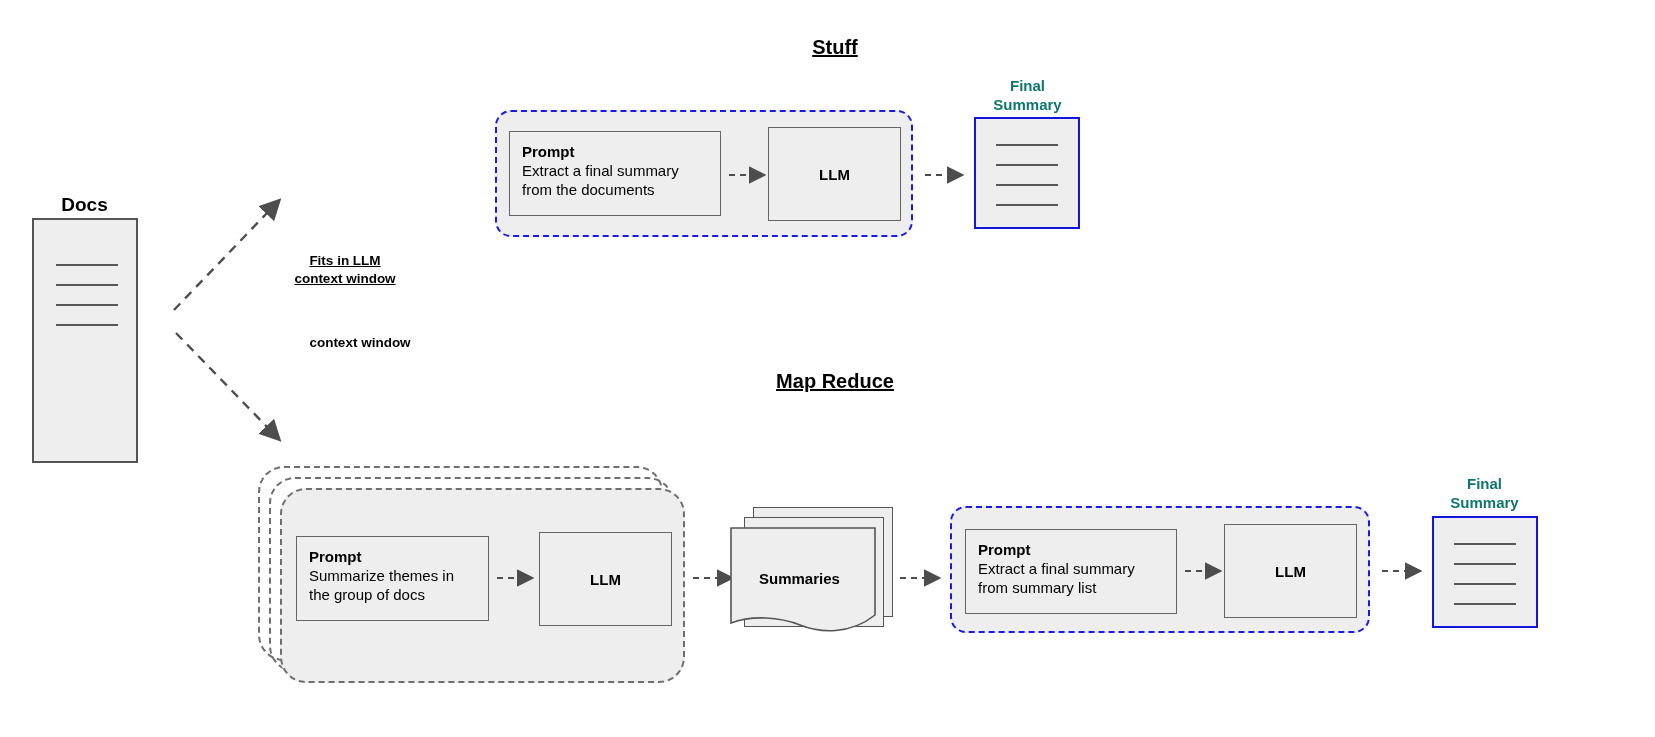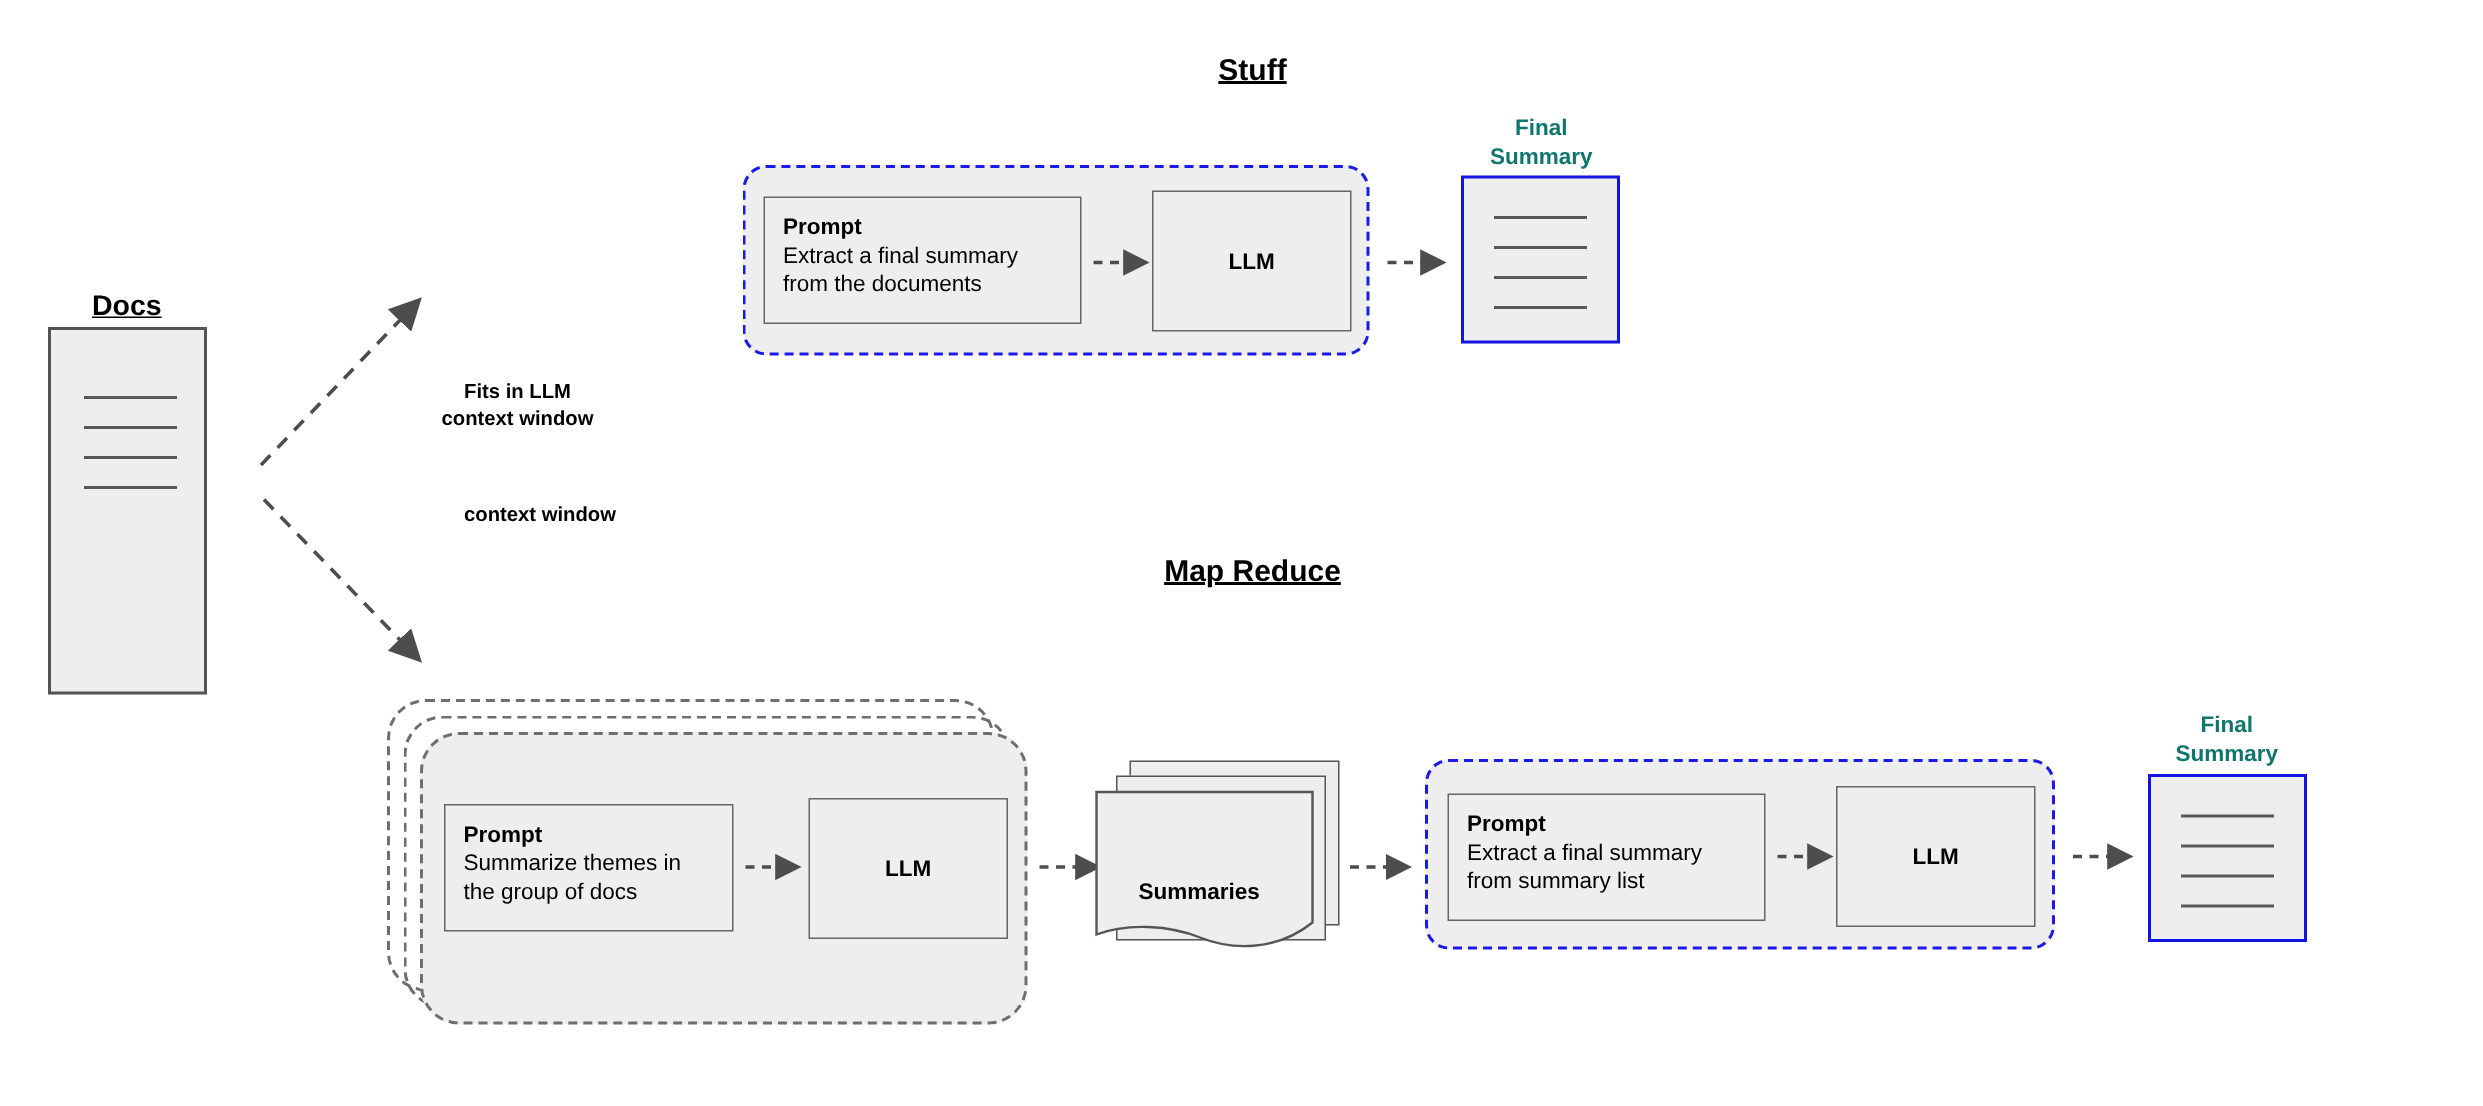--- a/index.html
+++ b/index.html
@@ -35,21 +35,20 @@
     text-align: center;
     line-height: 19px;
     white-space: nowrap;
     color: #0f766e;
   }
   .caption-docs {
     font-weight: bold;
     font-size: 19px;
     text-align: center;
     white-space: nowrap;
-    text-decoration: underline;
   }
 
   
   .doc-box {
     background: #eeeeee;
     border: 2px solid #545454;
     box-sizing: border-box;
   }
   .doc-box.blue {
     border: 2px solid #1414e0;
@@ -154,21 +153,21 @@
   <div class="abs doc-box" style="left:32px; top:218px; width:106px; height:245px;">
     <div class="doc-line" style="left:22px; top:44px;  width:62px;"></div>
     <div class="doc-line" style="left:22px; top:64px;  width:62px;"></div>
     <div class="doc-line" style="left:22px; top:84px;  width:62px;"></div>
     <div class="doc-line" style="left:22px; top:104px; width:62px;"></div>
   </div>
 
   <svg class="arrow-svg" style="left:170px; top:190px;" width="120" height="130">
     <line x1="4" y1="120" x2="98" y2="22" stroke="#4d4d4d" stroke-width="2.4" stroke-dasharray="9 7" marker-end="url(#arrowSolid)"></line>
   </svg>
-  <div class="abs annot" style="left:200px; top:252px; width:290px; text-align:center;">
+  <div class="abs annot" style="left:200px; top:252px; width:290px; text-align:center;text-decoration:underline;">
     <div>Fits in LLM</div>
     <div>context window</div>
   </div>
 
   <svg class="arrow-svg" style="left:170px; top:330px;" width="120" height="120">
     <line x1="6" y1="3" x2="98" y2="98" stroke="#4d4d4d" stroke-width="2.4" stroke-dasharray="9 7" marker-end="url(#arrowSolid)"></line>
   </svg>
   <div class="abs annot" style="left:142px; top:334px; width:436px; text-align:center;">
     <div>context window</div>
   </div>
@@ -230,21 +229,21 @@
   <svg class="arrow-svg" style="left:693px; top:571px;" width="48" height="16">
     <line x1="0" y1="7" x2="26" y2="7" stroke="#4d4d4d" stroke-width="2.2" stroke-dasharray="6 5" marker-end="url(#arrowBig)"></line>
   </svg>
 
   <div class="abs stack-sheet" style="left:753px; top:507px; width:140px; height:110px;"></div>
   <div class="abs stack-sheet" style="left:744px; top:517px; width:140px; height:110px;"></div>
 
   <svg class="arrow-svg" style="left:730px; top:527px;" width="146" height="108" viewBox="0 0 146 108">
     <path d="M1,1 L145,1 L145,88 C120,108 90,106 70,98 C50,90 22,88 1,96 Z" fill="#eeeeee" stroke="#555555" stroke-width="1.6"></path>
   </svg>
-  <div class="summaries-label" style="left:759px; top:570px;margin-top:16px;">Summaries</div>
+  <div class="summaries-label" style="left:759px; top:570px;">Summaries</div>
 
   <svg class="arrow-svg" style="left:900px; top:571px;" width="48" height="16">
     <line x1="0" y1="7" x2="26" y2="7" stroke="#4d4d4d" stroke-width="2.2" stroke-dasharray="6 5" marker-end="url(#arrowBig)"></line>
   </svg>
 
   <div class="abs group-blue" style="left:950px; top:506px; width:420px; height:127px;"></div>
 
   <div class="abs inner-box prompt-box" style="left:965px; top:529px; width:212px; height:85px;">
     <div class="prompt-title">Prompt</div>
     <div class="prompt-body">Extract a final summary</div>

